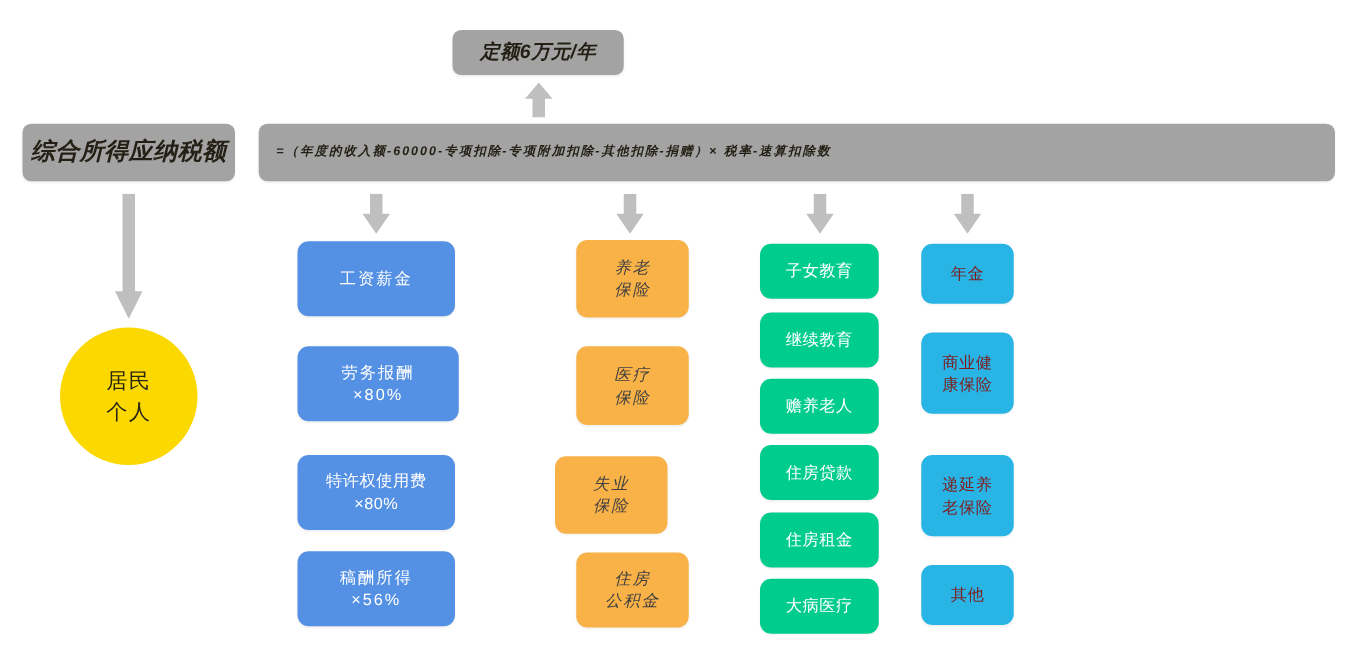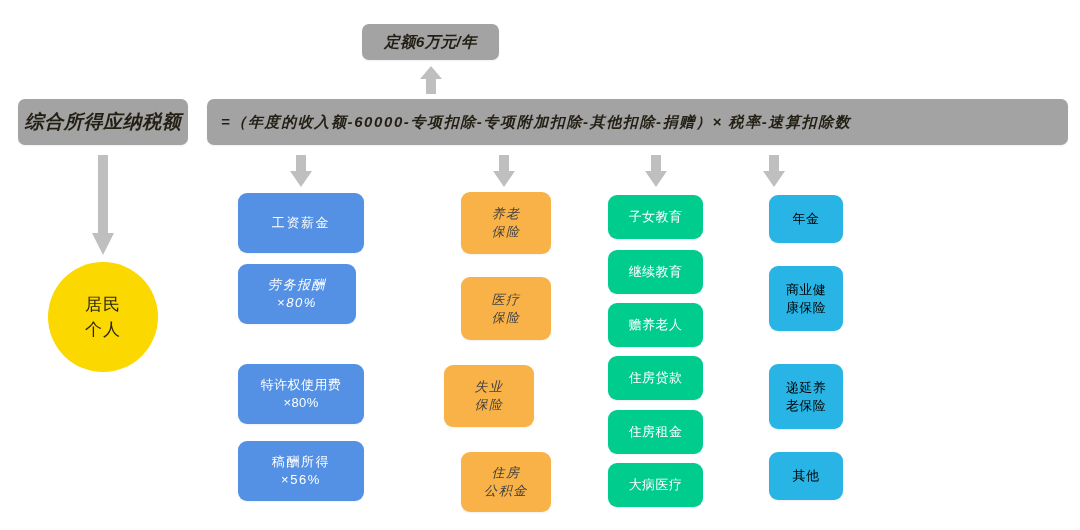--- a/index.html
+++ b/index.html
@@ -53,21 +53,21 @@
     width: 170px;
     height: 46px;
     font-size: 19px;
     letter-spacing: 0.6px;
   }
   #formula-bar {
     left: 207px;
     top: 99px;
     width: 861px;
     height: 46px;
-    font-size: 15px;
+    font-size: 10px;
     letter-spacing: 1.6px;
     padding: 0 14px;
     justify-content: flex-start;
   }
 
   
   #resident-circle {
     position: absolute;
     left: 48px;
     top: 262px;
@@ -84,21 +84,21 @@
     font-weight: normal;
     line-height: 1.5;
     white-space: pre-line;
     letter-spacing: 1px;
   }
 
   
   .col-blue   { background: #5490E4; color: #ffffff; }
   .col-orange { background: #F8B248; color: #404040; font-style: italic; }
   .col-green  { background: #00CC8E; color: #ffffff; }
-  .col-cyan   { background: #28B4E5; color: #000000; margin-left: 32px; }
+  .col-cyan   { background: #28B4E5; color: #7f1d1d; }
 
   .card {
     font-size: 13px;
     letter-spacing: 1.6px;
     border-radius: 9px;
   }
   .card.tight { letter-spacing: 0.4px; }
 
   
   .arrow {
@@ -154,34 +154,34 @@
       <polygon points="8,0 18,0 18,16 24,16 13,32 2,16 8,16" fill="#BFBFBF"></polygon>
     </svg>
   </div>
   <div class="arrow" style="left:761px; top:155px;">
     <svg width="26" height="32" viewBox="0 0 26 32" aria-hidden="true">
       <polygon points="8,0 18,0 18,16 24,16 13,32 2,16 8,16" fill="#BFBFBF"></polygon>
     </svg>
   </div>
 
   <div class="box card col-blue shadow-soft" style="left:238px; top:193px; width:126px; height:60px;">工资薪金</div>
-  <div class="box card col-blue shadow-soft" style="left:238px; top:264px; width:118px; height:60px;font-style:italic;">劳务报酬
+  <div class="box card col-blue shadow-soft" style="left:238px; top:277px; width:129px; height:60px;">劳务报酬
 ×80%</div>
   <div class="box card col-blue shadow-soft tight" style="left:238px; top:364px; width:126px; height:60px;">特许权使用费
 ×80%</div>
   <div class="box card col-blue shadow-soft" style="left:238px; top:441px; width:126px; height:60px;">稿酬所得
 ×56%</div>
 
   <div class="box card col-orange shadow-soft" style="left:461px; top:192px; width:90px; height:62px;">养老
 保险</div>
   <div class="box card col-orange shadow-soft" style="left:461px; top:277px; width:90px; height:63px;">医疗
 保险</div>
   <div class="box card col-orange shadow-soft" style="left:444px; top:365px; width:90px; height:62px;">失业
 保险</div>
-  <div class="box card col-orange shadow-soft" style="left:461px; top:452px; width:90px; height:60px;text-align:center;">住房
+  <div class="box card col-orange shadow-soft" style="left:461px; top:442px; width:90px; height:60px;text-align:center;">住房
 公积金</div>
 
   <div class="box card col-green shadow-soft tight" style="left:608px; top:195px; width:95px; height:44px;">子女教育</div>
   <div class="box card col-green shadow-soft tight" style="left:608px; top:250px; width:95px; height:44px;">继续教育</div>
   <div class="box card col-green shadow-soft tight" style="left:608px; top:303px; width:95px; height:44px;">赡养老人</div>
   <div class="box card col-green shadow-soft tight" style="left:608px; top:356px; width:95px; height:44px;">住房贷款</div>
   <div class="box card col-green shadow-soft tight" style="left:608px; top:410px; width:95px; height:44px;">住房租金</div>
   <div class="box card col-green shadow-soft tight" style="left:608px; top:463px; width:95px; height:44px;">大病医疗</div>
 
   <div class="box card col-cyan shadow-soft tight" style="left:737px; top:195px; width:74px; height:48px;">年金</div>

